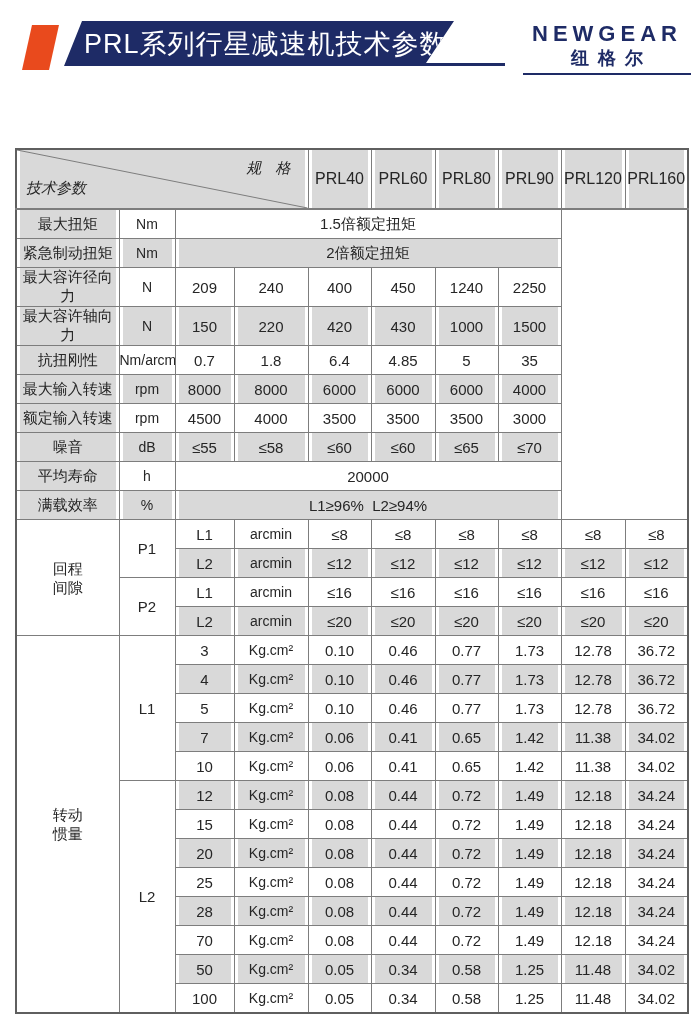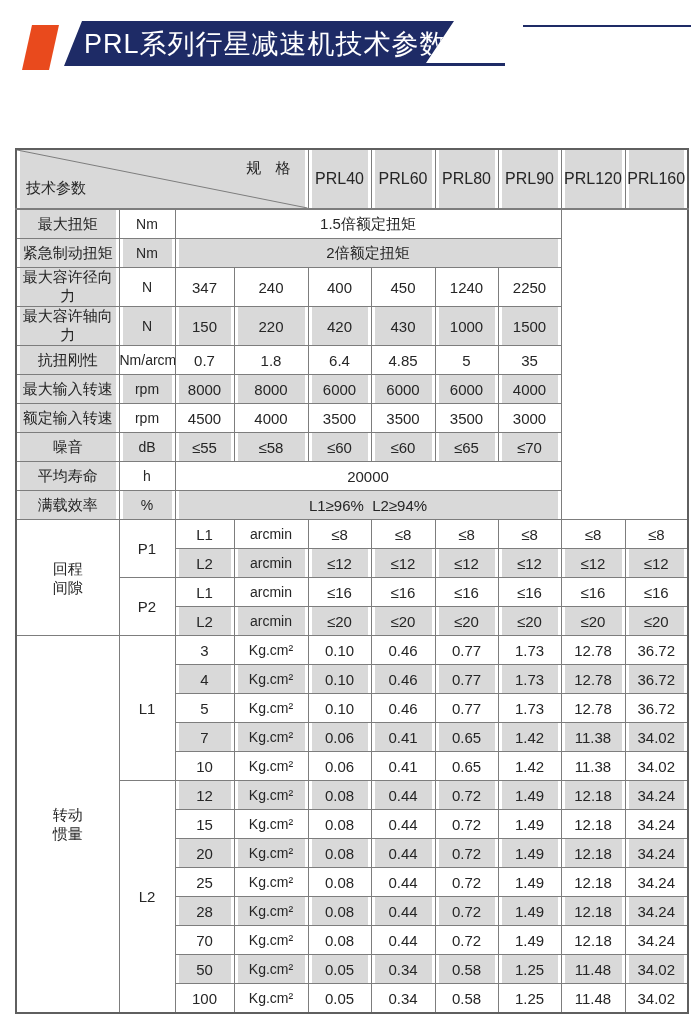--- a/index.html
+++ b/index.html
@@ -31,33 +31,35 @@
     border:1px solid #7d7d7d;text-align:center;vertical-align:middle;
     font-size:15px;padding:0;overflow:hidden;background:#ffffff;
   }
   tr.hrow td{height:58px;border-bottom-width:2px;}
   tr.drow td{height:28px;}
   .gray{background:#d9d9d9;box-shadow:inset 3px 0 0 #ffffff,inset -3px 0 0 #ffffff;}
   .model{font-size:16px;margin-top:24px;}
   .unit{font-size:14px;text-align:center;}
   .seclabel{white-space:pre-line;line-height:19px;font-size:15px;}
   .effcell{white-space:pre;}
-  .corner{position:relative;}
+  .corner{position:relative;font-style:italic;}
   .corner svg{position:absolute;left:0;top:0;width:100%;height:100%;}
   .corner-tr{position:absolute;top:9px;right:12px;font-size:15px;letter-spacing:5px;}
   .corner-bl{position:absolute;bottom:10px;left:9px;font-size:15px;}
 </style>
 </head>
 <body>
 
 <div class="banner-orange"></div>
 <div class="banner-navy">
   <div class="banner-title">PRL系列行星减速机技术参数</div>
 </div>
 <div class="logo">
+  <div class="logo-en">NEWGEAR</div>
+  <div class="logo-cn">纽格尔</div>
   <div class="logo-line"></div>
 </div>
 
 <div class="table-wrap">
   <table>
     <colgroup>
       <col style="width:103px">
         <col style="width:56px">
         <col style="width:59px">
         <col style="width:74px">
@@ -90,21 +92,21 @@
           <td class="effcell " colspan="6">1.5倍额定扭矩</td>
         </tr>
         <tr class="drow">
           <td class="gray">紧急制动扭矩</td>
           <td class="unit gray" colspan="1">Nm</td>
           <td class="effcell gray" colspan="6">2倍额定扭矩</td>
         </tr>
         <tr class="drow">
           <td class="gray">最大容许径向力</td>
           <td class="unit " colspan="1">N</td>
-          <td>347</td>
+          <td>209</td>
           <td>240</td>
           <td>400</td>
           <td>450</td>
           <td>1240</td>
           <td>2250</td>
         </tr>
         <tr class="drow">
           <td class="gray">最大容许轴向力</td>
           <td class="unit gray" colspan="1">N</td>
           <td class="gray">150</td>

